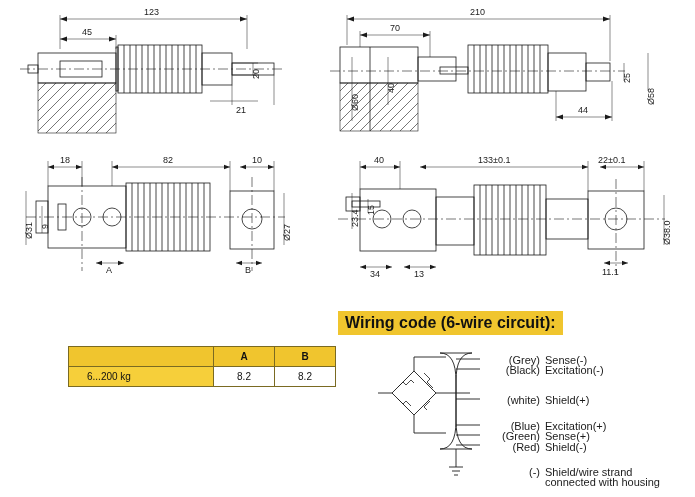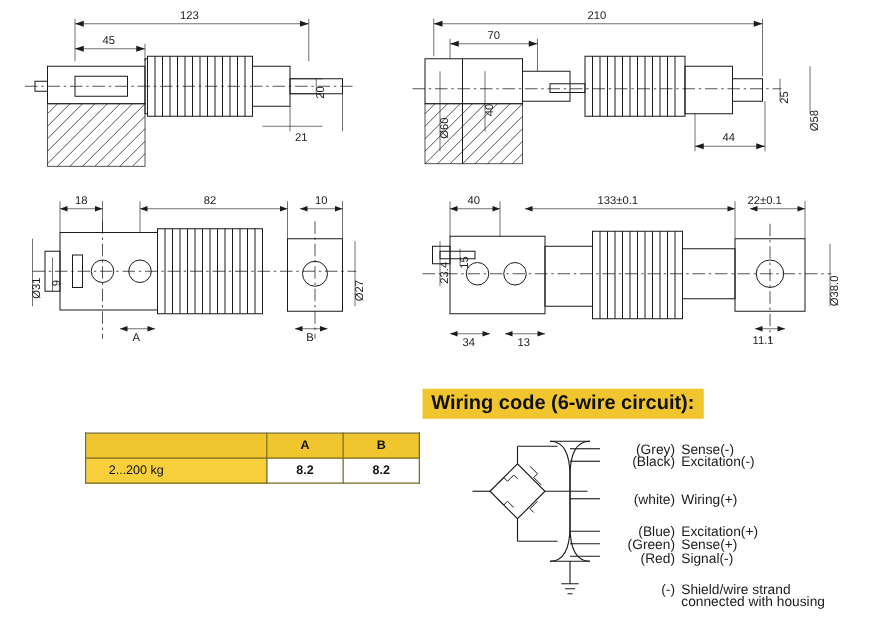--- a/index.html
+++ b/index.html
@@ -10,21 +10,21 @@
   .dim{position:absolute;font-size:9px;color:#1b1b1b;white-space:nowrap;}
   .vert{transform:rotate(-90deg);transform-origin:left top;}
   
   .tbl{position:absolute;left:68px;top:345px;border-collapse:collapse;
        font-size:10px;}
   .tbl td,.tbl th{border:1px solid #7a6a22;height:19px;text-align:center;
        padding:0 6px;font-weight:normal;}
   .tbl .hdr{background:#f0c52e;font-weight:bold;}
   .tbl .hdr-blank{background:#f0c52e;}
   .tbl .rowlab{background:#f6cf3a;text-align:left;padding-left:18px;width:120px;}
-  .tbl .val{background:#ffffff;width:48px;font-weight:bold;}
+  .tbl .val{background:#ffffff;width:48px;}
   .tbl .val-gray{background:#d5d5d5;width:48px;}
   
   .wtitle{position:absolute;left:338px;top:310px;background:#f0c52e;
           color:#111;font-weight:bold;font-size:16px;padding:3px 7px;}
   .wlbl{position:absolute;font-size:11px;color:#1b1b1b;white-space:nowrap;}
   .wlbl.nm{width:56px;text-align:right;}
 </style>
 </head>
 <body>
 
@@ -378,44 +378,44 @@
   <div class="dim" style="left:602px;top:266px;">11.1</div>
 
   <table class="tbl">
     <tbody>
         <tr>
       <th class="hdr-blank"></th>
       <th class="hdr">A</th>
       <th class="hdr">B</th>
     </tr>
     <tr>
-      <td class="rowlab">2...200 kg</td>
+      <td class="rowlab">6...200 kg</td>
       <td class="val">8.2</td>
       <td class="val">8.2</td>
     </tr>
   </tbody>
     </table>
 
   <div class="wtitle">Wiring code (6-wire circuit):</div>
 
   <div class="wlbl nm" style="left:484px;top:353px;">(Grey)</div>
   <div class="wlbl" style="left:545px;top:353px;">Sense(-)</div>
 
   <div class="wlbl nm" style="left:484px;top:363px;">(Black)</div>
   <div class="wlbl" style="left:545px;top:363px;">Excitation(-)</div>
 
   <div class="wlbl nm" style="left:484px;top:393px;">(white)</div>
-  <div class="wlbl" style="left:545px;top:393px;">Wiring(+)</div>
+  <div class="wlbl" style="left:545px;top:393px;">Shield(+)</div>
 
   <div class="wlbl nm" style="left:484px;top:419px;">(Blue)</div>
   <div class="wlbl" style="left:545px;top:419px;">Excitation(+)</div>
 
   <div class="wlbl nm" style="left:484px;top:429px;">(Green)</div>
   <div class="wlbl" style="left:545px;top:429px;">Sense(+)</div>
 
   <div class="wlbl nm" style="left:484px;top:440px;">(Red)</div>
-  <div class="wlbl" style="left:545px;top:440px;">Signal(-)</div>
+  <div class="wlbl" style="left:545px;top:440px;">Shield(-)</div>
 
   <div class="wlbl nm" style="left:484px;top:465px;">(-)</div>
   <div class="wlbl" style="left:545px;top:465px;">Shield/wire strand</div>
   <div class="wlbl" style="left:545px;top:475px;">connected with housing</div>
 
 </div>
 
 </body></html>

